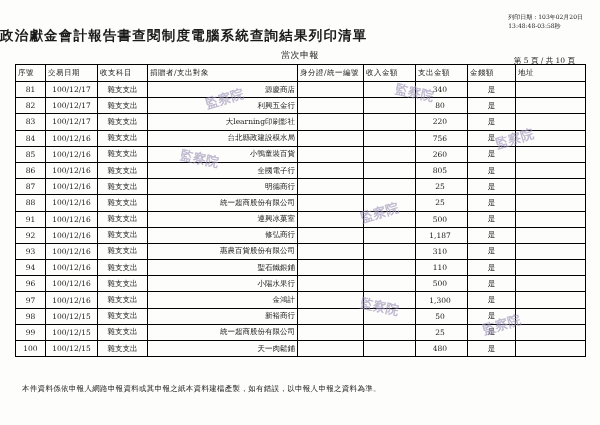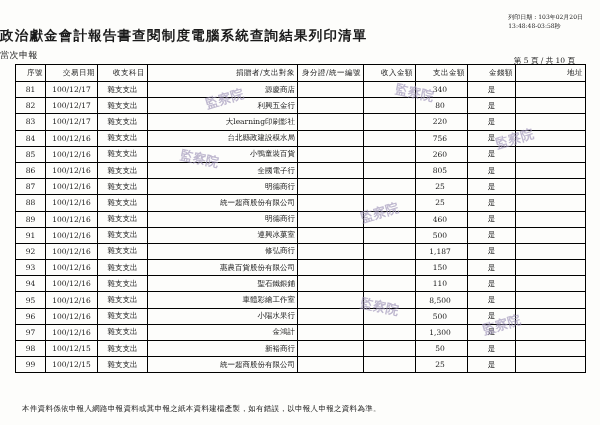--- a/index.html
+++ b/index.html
@@ -30,20 +30,21 @@
     font-family: "DejaVu Serif", serif;
   }
   .subtitle {
     text-align: center;
     font-size: 9px;
     margin-top: 6px;
     letter-spacing: .5px;
     font-family: "DejaVu Serif", serif;
   }
   .subtitle2 {
+    text-align: center;
     font-size: 9px;
     margin-top: 4px;
     letter-spacing: .5px;
     font-family: Liberation Mono, monospace;
   }
   .meta-right {
     position: absolute;
     right: 17px;
     top: 13px;
     font-size: 6px;
@@ -75,42 +76,42 @@
     border: 1px solid #000;
     height: 15.2px;
     font-size: 7.5px;
     font-weight: normal;
     padding: 0 2px;
     overflow: hidden;
     white-space: nowrap;
   }
   thead th {
     height: 16px;
-    text-align: right;
+    text-align: left;
     letter-spacing: .5px;
   }
   td.c { text-align: center; }
   td.l { text-align: right; padding-left: 4px; }
   td.r { text-align: center; padding-right: 5px; }
   
   col.c-seq   { width: 30px; }
   col.c-date  { width: 52px; }
   col.c-acct  { width: 50px; }
   col.c-obj   { width: 150px; }
   col.c-id    { width: 66px; }
   col.c-in    { width: 52px; }
   col.c-out   { width: 52px; }
   col.c-gold  { width: 48px; }
   col.c-addr  { width: 70px; }
 
   
   .footer-note {
     position: absolute;
     left: 22px;
-    top: 404px;
+    top: 384px;
     font-size: 7.5px;
     letter-spacing: .3px;
     font-family: "DejaVu Serif", serif;
   }
   
   .stamp {
     position: absolute;
     color: #9a8fb5;
     opacity: .62;
     font-family: "DejaVu Serif", serif;
@@ -249,31 +250,20 @@
             <td class="c">100/12/16</td>
             <td class="c">雜支支出</td>
             <td class="l">統一超商股份有限公司</td>
             <td class="c"></td>
             <td class="r"></td>
             <td class="r">25</td>
             <td class="c">是</td>
             <td class="l"></td>
           </tr>
           <tr>
-            <td class="c">89</td>
-            <td class="c">100/12/16</td>
-            <td class="c">雜支支出</td>
-            <td class="l">明德商行</td>
-            <td class="c"></td>
-            <td class="r"></td>
-            <td class="r">460</td>
-            <td class="c">是</td>
-            <td class="l"></td>
-          </tr>
-          <tr>
             <td class="c">91</td>
             <td class="c">100/12/16</td>
             <td class="c">雜支支出</td>
             <td class="l">連興冰菓室</td>
             <td class="c"></td>
             <td class="r"></td>
             <td class="r">500</td>
             <td class="c">是</td>
             <td class="l"></td>
           </tr>
@@ -288,43 +278,32 @@
             <td class="c">是</td>
             <td class="l"></td>
           </tr>
           <tr>
             <td class="c">93</td>
             <td class="c">100/12/16</td>
             <td class="c">雜支支出</td>
             <td class="l">惠農百貨股份有限公司</td>
             <td class="c"></td>
             <td class="r"></td>
-            <td class="r">150</td>
+            <td class="r">310</td>
             <td class="c">是</td>
             <td class="l"></td>
           </tr>
           <tr>
             <td class="c">94</td>
             <td class="c">100/12/16</td>
             <td class="c">雜支支出</td>
             <td class="l">聖石鐵銀鋪</td>
             <td class="c"></td>
             <td class="r"></td>
             <td class="r">110</td>
-            <td class="c">是</td>
-            <td class="l"></td>
-          </tr>
-          <tr>
-            <td class="c">95</td>
-            <td class="c">100/12/16</td>
-            <td class="c">雜支支出</td>
-            <td class="l">車體彩繪工作室</td>
-            <td class="c"></td>
-            <td class="r"></td>
-            <td class="r">8,500</td>
             <td class="c">是</td>
             <td class="l"></td>
           </tr>
           <tr>
             <td class="c">96</td>
             <td class="c">100/12/16</td>
             <td class="c">雜支支出</td>
             <td class="l">小陽水果行</td>
             <td class="c"></td>
             <td class="r"></td>
@@ -355,20 +334,31 @@
             <td class="l"></td>
           </tr>
           <tr>
             <td class="c">99</td>
             <td class="c">100/12/15</td>
             <td class="c">雜支支出</td>
             <td class="l">統一超商股份有限公司</td>
             <td class="c"></td>
             <td class="r"></td>
             <td class="r">25</td>
+            <td class="c">是</td>
+            <td class="l"></td>
+          </tr>
+          <tr>
+            <td class="c">100</td>
+            <td class="c">100/12/15</td>
+            <td class="c">雜支支出</td>
+            <td class="l">天一肉鬆鋪</td>
+            <td class="c"></td>
+            <td class="r"></td>
+            <td class="r">480</td>
             <td class="c">是</td>
             <td class="l"></td>
           </tr>
         </tbody>
     </table>
   </div>
 
   <div class="footer-note">本件資料係依申報人網路申報資料或其申報之紙本資料建檔產製，如有錯誤，以申報人申報之資料為準。</div>
 
   <div id="stamps">

